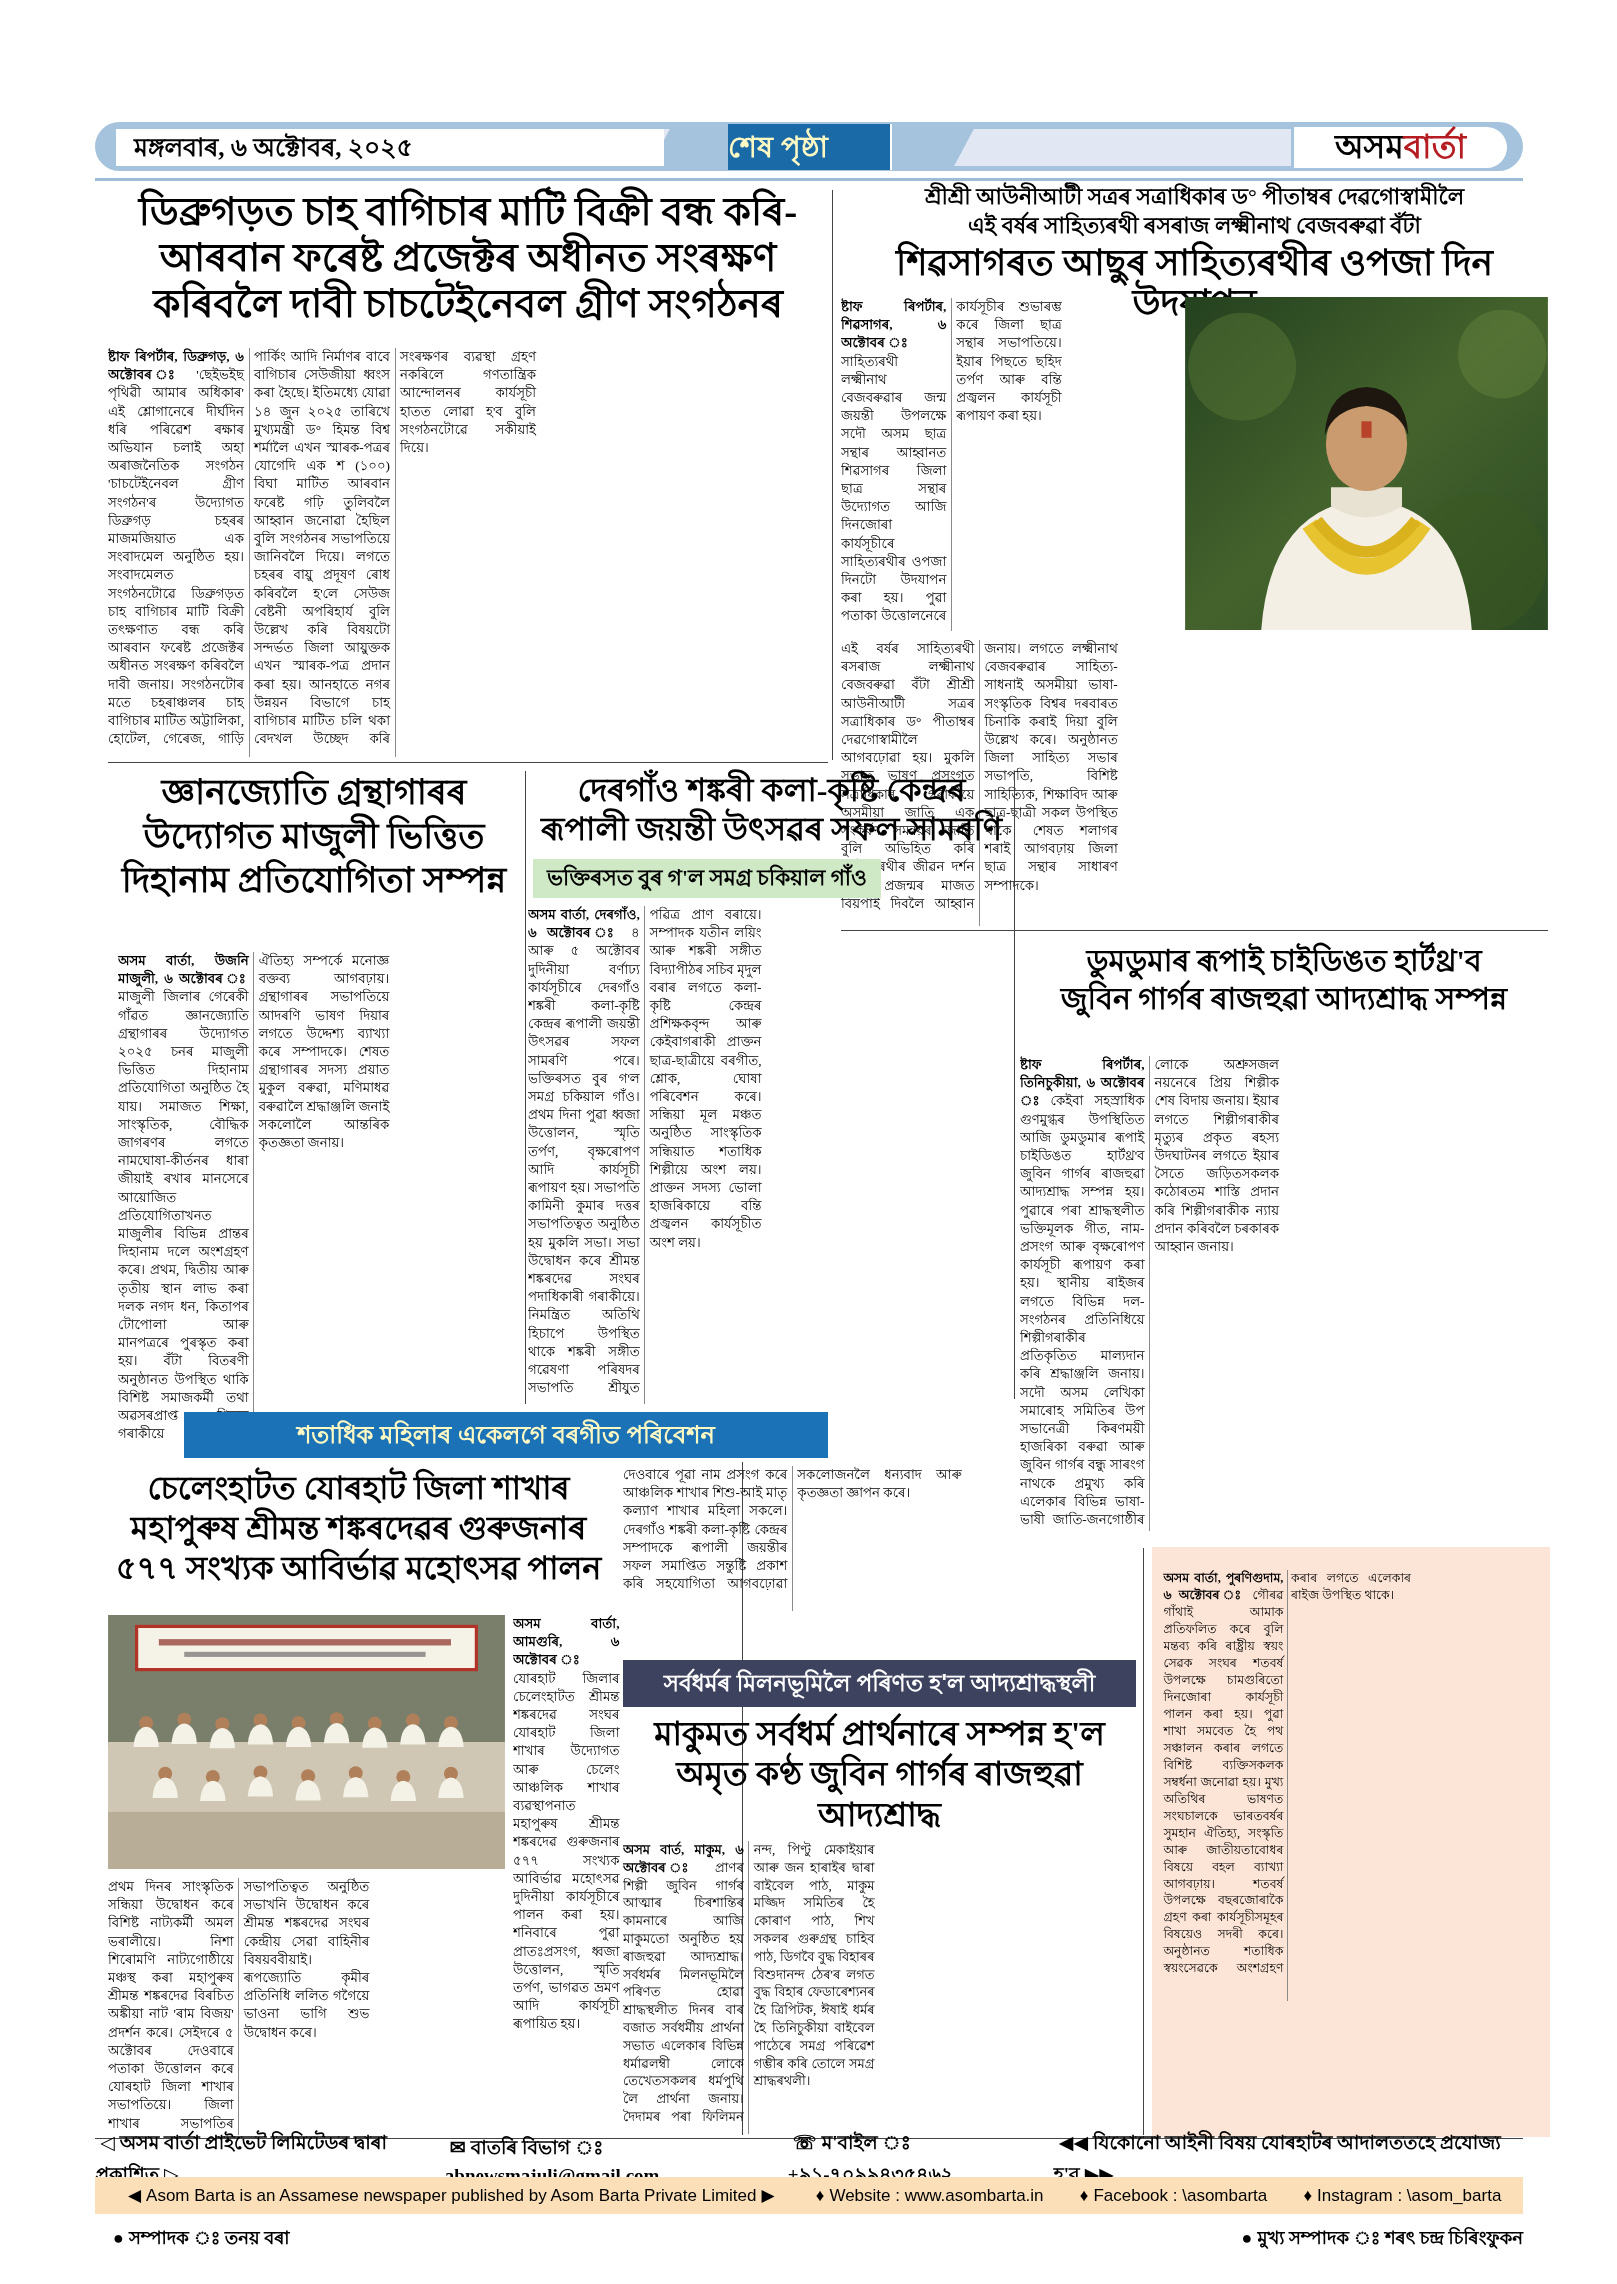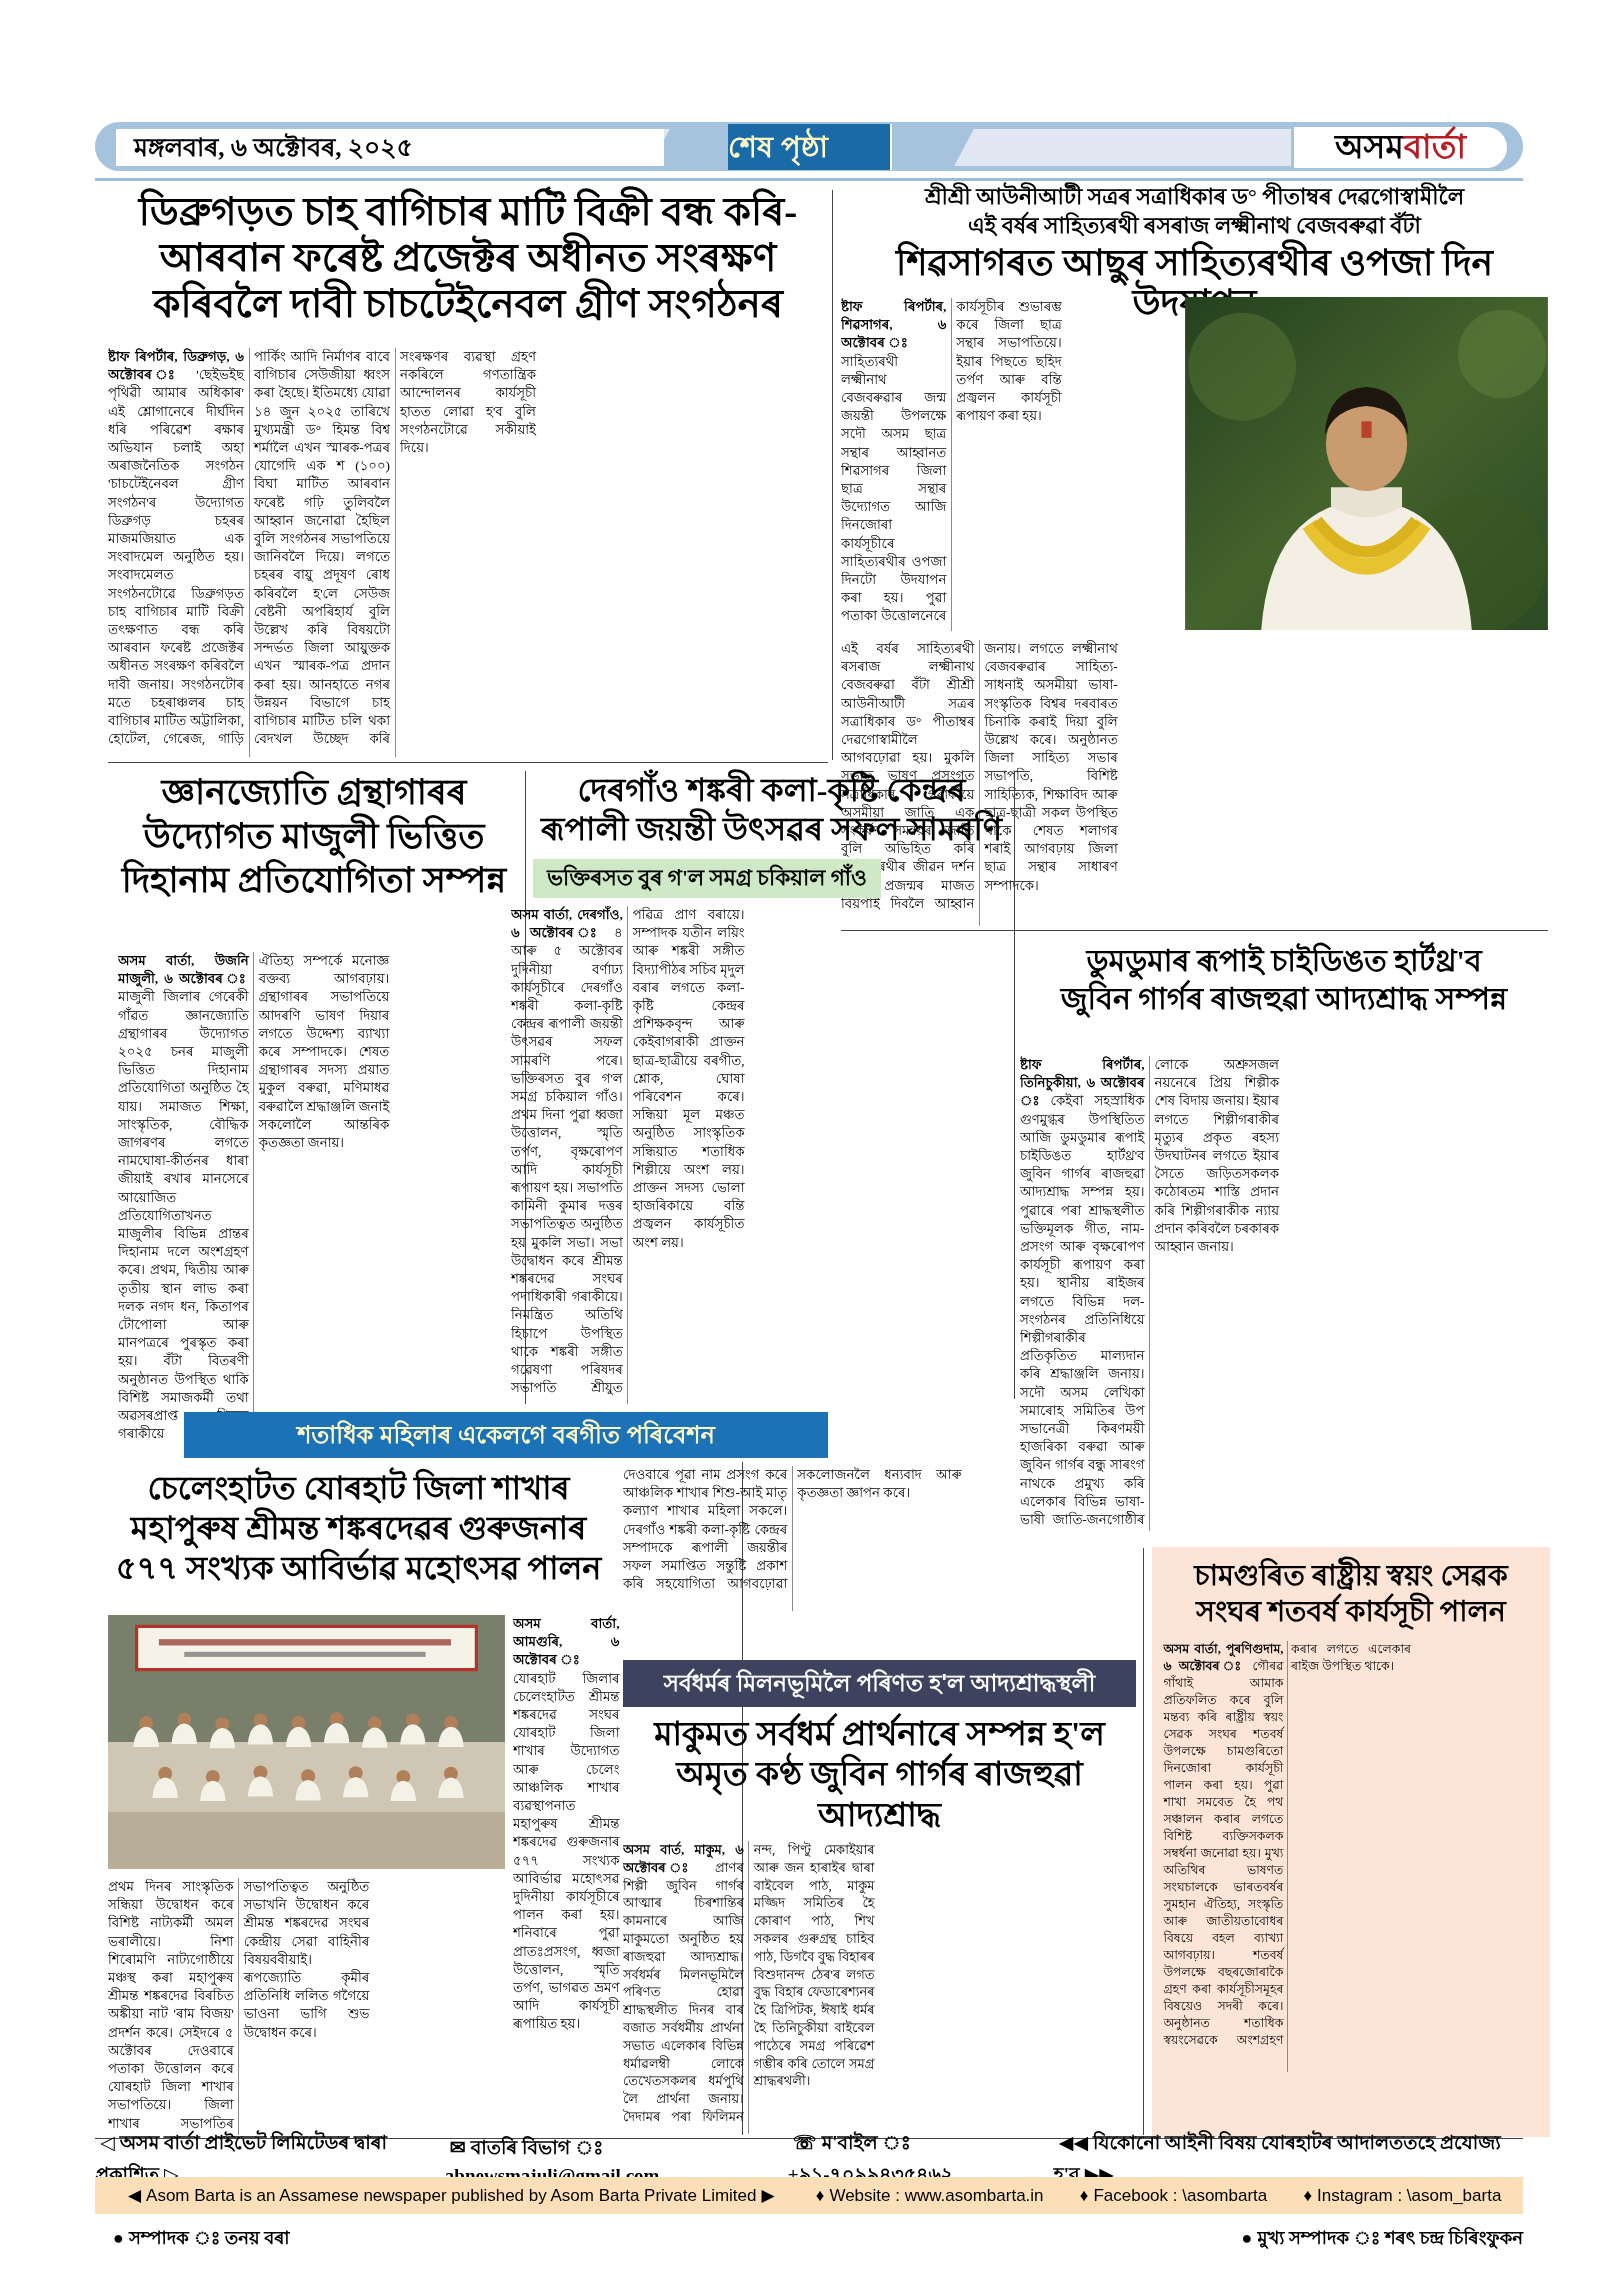--- a/index.html
+++ b/index.html
@@ -101,21 +101,21 @@
 উদ্যোগত মাজুলী ভিত্তিত
 দিহানাম প্ৰতিযোগিতা সম্পন্ন</div>
 <div class="abs body cols-3" style="left:108px;top:952px;width:412px;height:498px;margin-left:10px;">
   <span class="byline">অসম বাৰ্তা, উজনি মাজুলী, ৬ অক্টোবৰ ঃ</span><span>মাজুলী জিলাৰ গেৰেকী গাঁৱত জ্ঞানজ্যোতি গ্ৰন্থাগাৰৰ উদ্যোগত ২০২৫ চনৰ মাজুলী ভিত্তিত দিহানাম প্ৰতিযোগিতা অনুষ্ঠিত হৈ যায়। সমাজত শিক্ষা, সাংস্কৃতিক, বৌদ্ধিক জাগৰণৰ লগতে নামঘোষা-কীৰ্তনৰ ধাৰা জীয়াই ৰখাৰ মানসেৰে আয়োজিত প্ৰতিযোগিতাখনত মাজুলীৰ বিভিন্ন প্ৰান্তৰ দিহানাম দলে অংশগ্ৰহণ কৰে। প্ৰথম, দ্বিতীয় আৰু তৃতীয় স্থান লাভ কৰা দলক নগদ ধন, কিতাপৰ টোপোলা আৰু মানপত্ৰৰে পুৰস্কৃত কৰা হয়। বঁটা বিতৰণী অনুষ্ঠানত উপস্থিত থাকি বিশিষ্ট সমাজকৰ্মী তথা অৱসৰপ্ৰাপ্ত শিক্ষক গৰাকীয়ে দিহানামৰ ঐতিহ্য সম্পৰ্কে মনোজ্ঞ বক্তব্য আগবঢ়ায়। গ্ৰন্থাগাৰৰ সভাপতিয়ে আদৰণি ভাষণ দিয়াৰ লগতে উদ্দেশ্য ব্যাখ্যা কৰে সম্পাদকে। শেষত গ্ৰন্থাগাৰৰ সদস্য প্ৰয়াত মুকুল বৰুৱা, মণিমাধৱ বৰুৱালৈ শ্ৰদ্ধাঞ্জলি জনাই সকলোলৈ আন্তৰিক কৃতজ্ঞতা জনায়।</span>
 </div>
 <div class="abs vrule" style="left:525px;top:771px;height:633px;"></div>
 
 <div class="abs hl" style="left:533px;top:771px;width:477px;font-size:32px;line-height:1.22;">দেৰগাঁও শঙ্কৰী কলা-কৃষ্টি কেন্দ্ৰৰ
 ৰূপালী জয়ন্তী উৎসৱৰ সফল সামৰণি</div>
 <div class="abs subhead-green" style="left:533px;top:859px;width:348px;height:39px;font-size:21.6px;line-height:39px;">ভক্তিৰসত বুৰ গ'ল সমগ্ৰ চকিয়াল গাঁও</div>
-<div class="abs body cols-4" style="left:511px;top:906px;width:477px;height:498px;">
+<div class="abs body cols-4" style="left:528px;top:906px;width:477px;height:498px;">
   <span class="byline">অসম বাৰ্তা, দেৰগাঁও, ৬ অক্টোবৰ ঃ</span><span>৪ আৰু ৫ অক্টোবৰ দুদিনীয়া বৰ্ণাঢ্য কাৰ্যসূচীৰে দেৰগাঁও শঙ্কৰী কলা-কৃষ্টি কেন্দ্ৰৰ ৰূপালী জয়ন্তী উৎসৱৰ সফল সামৰণি পৰে। ভক্তিৰসত বুৰ গ'ল সমগ্ৰ চকিয়াল গাঁও। প্ৰথম দিনা পুৱা ধ্বজা উত্তোলন, স্মৃতি তৰ্পণ, বৃক্ষৰোপণ আদি কাৰ্যসূচী ৰূপায়ণ হয়। সভাপতি কামিনী কুমাৰ দত্তৰ সভাপতিত্বত অনুষ্ঠিত হয় মুকলি সভা। সভা উদ্বোধন কৰে শ্ৰীমন্ত শঙ্কৰদেৱ সংঘৰ পদাধিকাৰী গৰাকীয়ে। নিমন্ত্ৰিত অতিথি হিচাপে উপস্থিত থাকে শঙ্কৰী সঙ্গীত গৱেষণা পৰিষদৰ সভাপতি শ্ৰীযুত পৱিত্ৰ প্ৰাণ বৰায়ে। সম্পাদক যতীন লয়িং আৰু শঙ্কৰী সঙ্গীত বিদ্যাপীঠৰ সচিব মৃদুল বৰাৰ লগতে কলা-কৃষ্টি কেন্দ্ৰৰ প্ৰশিক্ষকবৃন্দ আৰু কেইবাগৰাকী প্ৰাক্তন ছাত্ৰ-ছাত্ৰীয়ে বৰগীত, শ্লোক, ঘোষা পৰিবেশন কৰে। সন্ধিয়া মূল মঞ্চত অনুষ্ঠিত সাংস্কৃতিক সন্ধিয়াত শতাধিক শিল্পীয়ে অংশ লয়। প্ৰাক্তন সদস্য ভোলা হাজৰিকায়ে বন্তি প্ৰজ্বলন কাৰ্যসূচীত অংশ লয়।</span>
 </div>
 <div class="abs vrule" style="left:1014px;top:771px;height:628px;"></div>
 
 <div class="abs hl" style="left:1020px;top:942px;width:528px;font-size:30px;line-height:1.25;">ডুমডুমাৰ ৰূপাই চাইডিঙত হাৰ্টথ্ৰ'ব
 জুবিন গাৰ্গৰ ৰাজহুৱা আদ্যশ্ৰাদ্ধ সম্পন্ন</div>
 <div class="abs body cols-4" style="left:1020px;top:1056px;width:528px;height:475px;">
   <span class="byline">ষ্টাফ ৰিপৰ্টাৰ, তিনিচুকীয়া, ৬ অক্টোবৰ ঃ</span><span>কেইবা সহস্ৰাধিক গুণমুগ্ধৰ উপস্থিতিত আজি ডুমডুমাৰ ৰূপাই চাইডিঙত হাৰ্টথ্ৰ'ব জুবিন গাৰ্গৰ ৰাজহুৱা আদ্যশ্ৰাদ্ধ সম্পন্ন হয়। পুৱাৰে পৰা শ্ৰাদ্ধস্থলীত ভক্তিমূলক গীত, নাম-প্ৰসংগ আৰু বৃক্ষৰোপণ কাৰ্যসূচী ৰূপায়ণ কৰা হয়। স্থানীয় ৰাইজৰ লগতে বিভিন্ন দল-সংগঠনৰ প্ৰতিনিধিয়ে শিল্পীগৰাকীৰ প্ৰতিকৃতিত মাল্যদান কৰি শ্ৰদ্ধাঞ্জলি জনায়। সদৌ অসম লেখিকা সমাৰোহ সমিতিৰ উপ সভানেত্ৰী কিৰণময়ী হাজৰিকা বৰুৱা আৰু জুবিন গাৰ্গৰ বন্ধু সাৰংগ নাথকে প্ৰমুখ্য কৰি এলেকাৰ বিভিন্ন ভাষা-ভাষী জাতি-জনগোষ্ঠীৰ লোকে অশ্ৰুসজল নয়নেৰে প্ৰিয় শিল্পীক শেষ বিদায় জনায়। ইয়াৰ লগতে শিল্পীগৰাকীৰ মৃত্যুৰ প্ৰকৃত ৰহস্য উদঘাটনৰ লগতে ইয়াৰ সৈতে জড়িতসকলক কঠোৰতম শাস্তি প্ৰদান কৰি শিল্পীগৰাকীক ন্যায় প্ৰদান কৰিবলৈ চৰকাৰক আহ্বান জনায়।</span>
 </div>
 
@@ -171,22 +171,20 @@
 
 <div class="abs ribbon-dark" style="left:623px;top:1660px;width:513px;height:47px;font-size:23px;line-height:47px;">সৰ্বধৰ্মৰ মিলনভূমিলৈ পৰিণত হ'ল আদ্যশ্ৰাদ্ধস্থলী</div>
 <div class="abs hl" style="left:623px;top:1714px;width:513px;font-size:33px;line-height:1.22;">মাকুমত সৰ্বধৰ্ম প্ৰাৰ্থনাৰে সম্পন্ন হ'ল
 অমৃত কণ্ঠ জুবিন গাৰ্গৰ ৰাজহুৱা আদ্যশ্ৰাদ্ধ</div>
 <div class="abs body cols-4" style="left:623px;top:1841px;width:513px;height:293px;font-size:13px;">
   <span class="byline">অসম বাৰ্ত, মাকুম, ৬ অক্টোবৰ ঃ</span><span>প্ৰাণৰ শিল্পী জুবিন গাৰ্গৰ আত্মাৰ চিৰশান্তিৰ কামনাৰে আজি মাকুমতো অনুষ্ঠিত হয় ৰাজহুৱা আদ্যশ্ৰাদ্ধ। সৰ্বধৰ্মৰ মিলনভূমিলৈ পৰিণত হোৱা শ্ৰাদ্ধস্থলীত দিনৰ বাৰ বজাত সৰ্বধৰ্মীয় প্ৰাৰ্থনা সভাত এলেকাৰ বিভিন্ন ধৰ্মাৱলম্বী লোকে তেখেতসকলৰ ধৰ্মপুথি লৈ প্ৰাৰ্থনা জনায়। দৈদামৰ পৰা ফিলিমন নন্দ, পিণ্টু মেকাইয়াৰ আৰু জন হাৰাইৰ দ্বাৰা বাইবেল পাঠ, মাকুম মজ্জিদ সমিতিৰ হৈ কোৰাণ পাঠ, শিখ সকলৰ গুৰুগ্ৰন্থ চাহিব পাঠ, ডিগবৈ বুদ্ধ বিহাৰৰ বিশুদানন্দ ঠেৰ'ৰ লগত বুদ্ধ বিহাৰ ফেডাৰেশ্যনৰ হৈ ত্ৰিপিটক, ঈষাই ধৰ্মৰ হৈ তিনিচুকীয়া বাইবেল পাঠেৰে সমগ্ৰ পৰিৱেশ গম্ভীৰ কৰি তোলে সমগ্ৰ শ্ৰাদ্ধৰথলী।</span>
 </div>
 <div class="abs vrule" style="left:1143px;top:1548px;height:587px;"></div>
 
 <div class="abs cream-box" style="left:1152px;top:1547px;width:398px;height:590px;box-sizing:border-box;padding:11.4px;">
-  <div class="hl" style="font-size:28.6px;line-height:1.25;">চামগুৰিত ৰাষ্ট্ৰীয় স্বয়ং সেৱক
-সংঘৰ শতবৰ্ষ কাৰ্যসূচী পালন</div>
   <div class="body cols-3" style="margin-top:11.4px;height:431px;font-size:12.4px;column-gap:7.6px;">
     <span class="byline">অসম বাৰ্তা, পুৰণিগুদাম, ৬ অক্টোবৰ ঃ</span><span>গৌৰৱ গাঁথাই আমাক প্ৰতিফলিত কৰে বুলি মন্তব্য কৰি ৰাষ্ট্ৰীয় স্বয়ং সেৱক সংঘৰ শতবৰ্ষ উপলক্ষে চামগুৰিতো দিনজোৰা কাৰ্যসূচী পালন কৰা হয়। পুৱা শাখা সমবেত হৈ পথ সঞ্চালন কৰাৰ লগতে বিশিষ্ট ব্যক্তিসকলক সম্বৰ্ধনা জনোৱা হয়। মুখ্য অতিথিৰ ভাষণত সংঘচালকে ভাৰতবৰ্ষৰ সুমহান ঐতিহ্য, সংস্কৃতি আৰু জাতীয়তাবোধৰ বিষয়ে বহল ব্যাখ্যা আগবঢ়ায়। শতবৰ্ষ উপলক্ষে বছৰজোৰাকৈ গ্ৰহণ কৰা কাৰ্যসূচীসমূহৰ বিষয়েও সদৰী কৰে। অনুষ্ঠানত শতাধিক স্বয়ংসেৱকে অংশগ্ৰহণ কৰাৰ লগতে এলেকাৰ ৰাইজ উপস্থিত থাকে।</span>
   </div>
 </div>
 
 <div class="abs hrule" style="left:95px;top:2138px;width:1428px;"></div>
 <div class="abs foot1" style="left:95px;top:2146px;width:1428px;height:28px;">
   <span><span class="ico">◁</span><span>অসম বাৰ্তা প্ৰাইভেট লিমিটেডৰ দ্বাৰা প্ৰকাশিত</span><span class="ico">▷</span></span>
   <span><span class="ico">✉</span><span>বাতৰি বিভাগ ঃ abnewsmajuli@gmail.com</span></span>
   <span><span class="ico">☏</span><span>ম'বাইল ঃ +৯১-৭০৯৯৪৩৫৪৬২</span></span>

